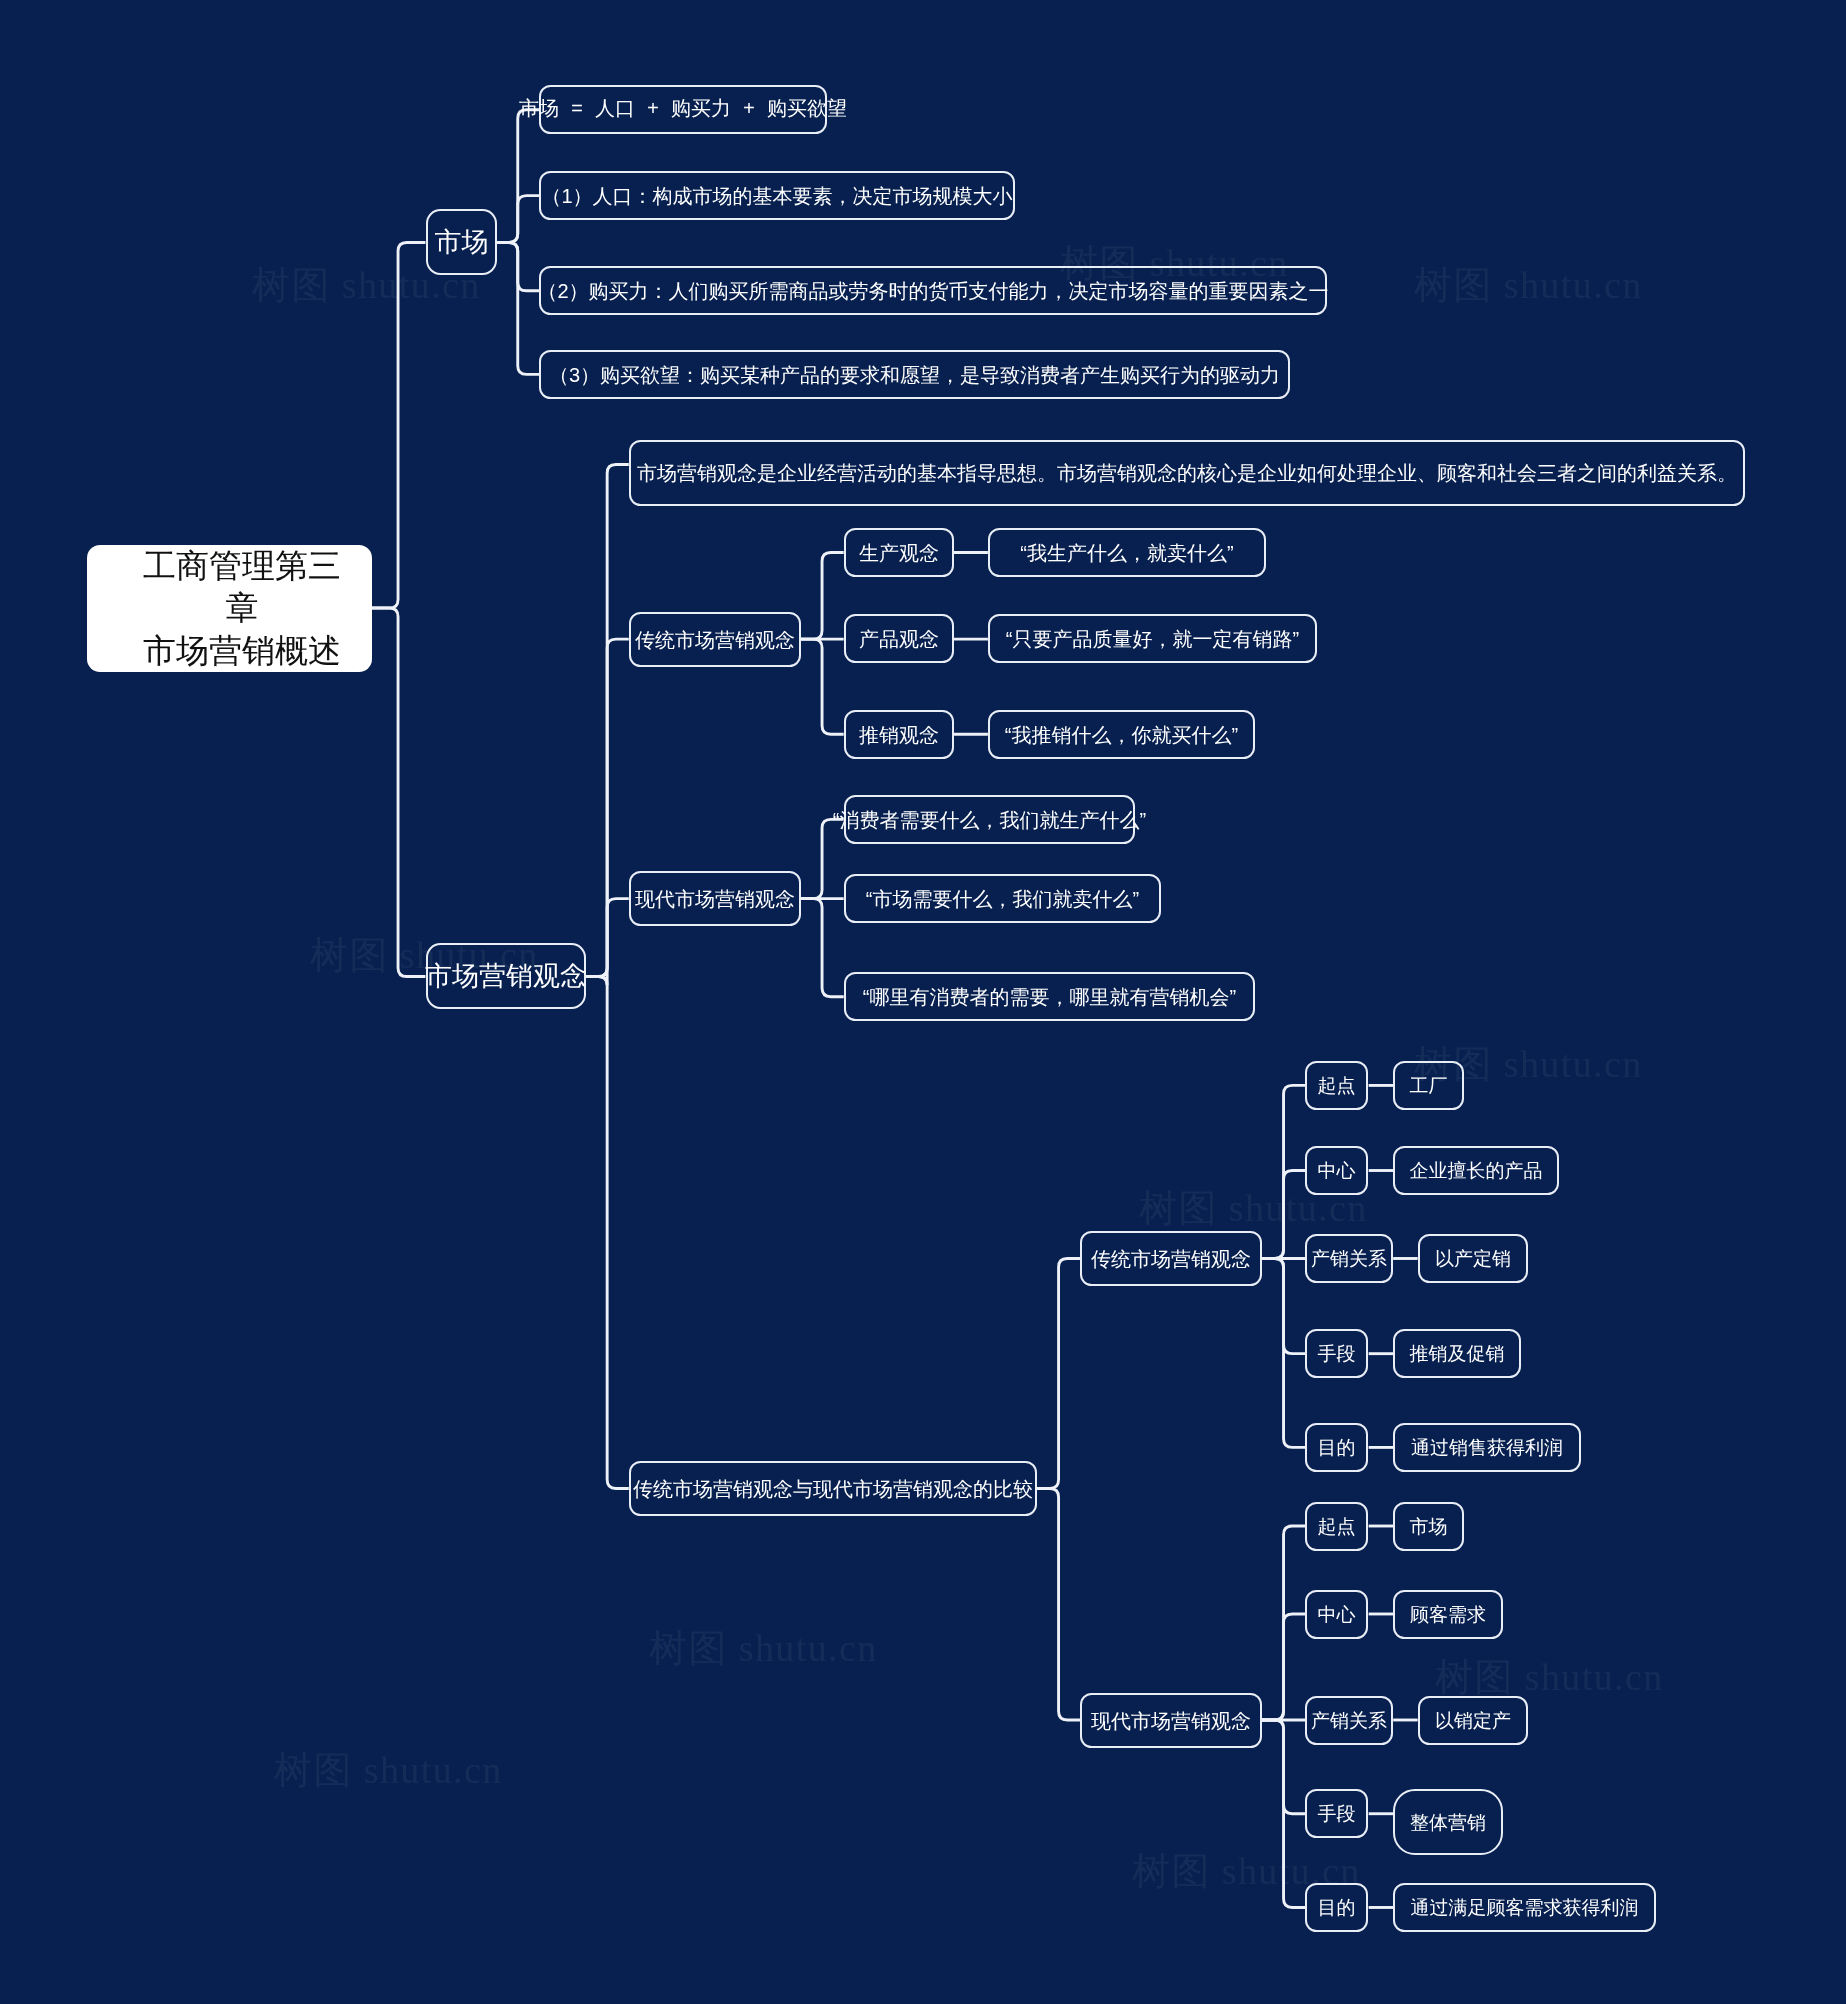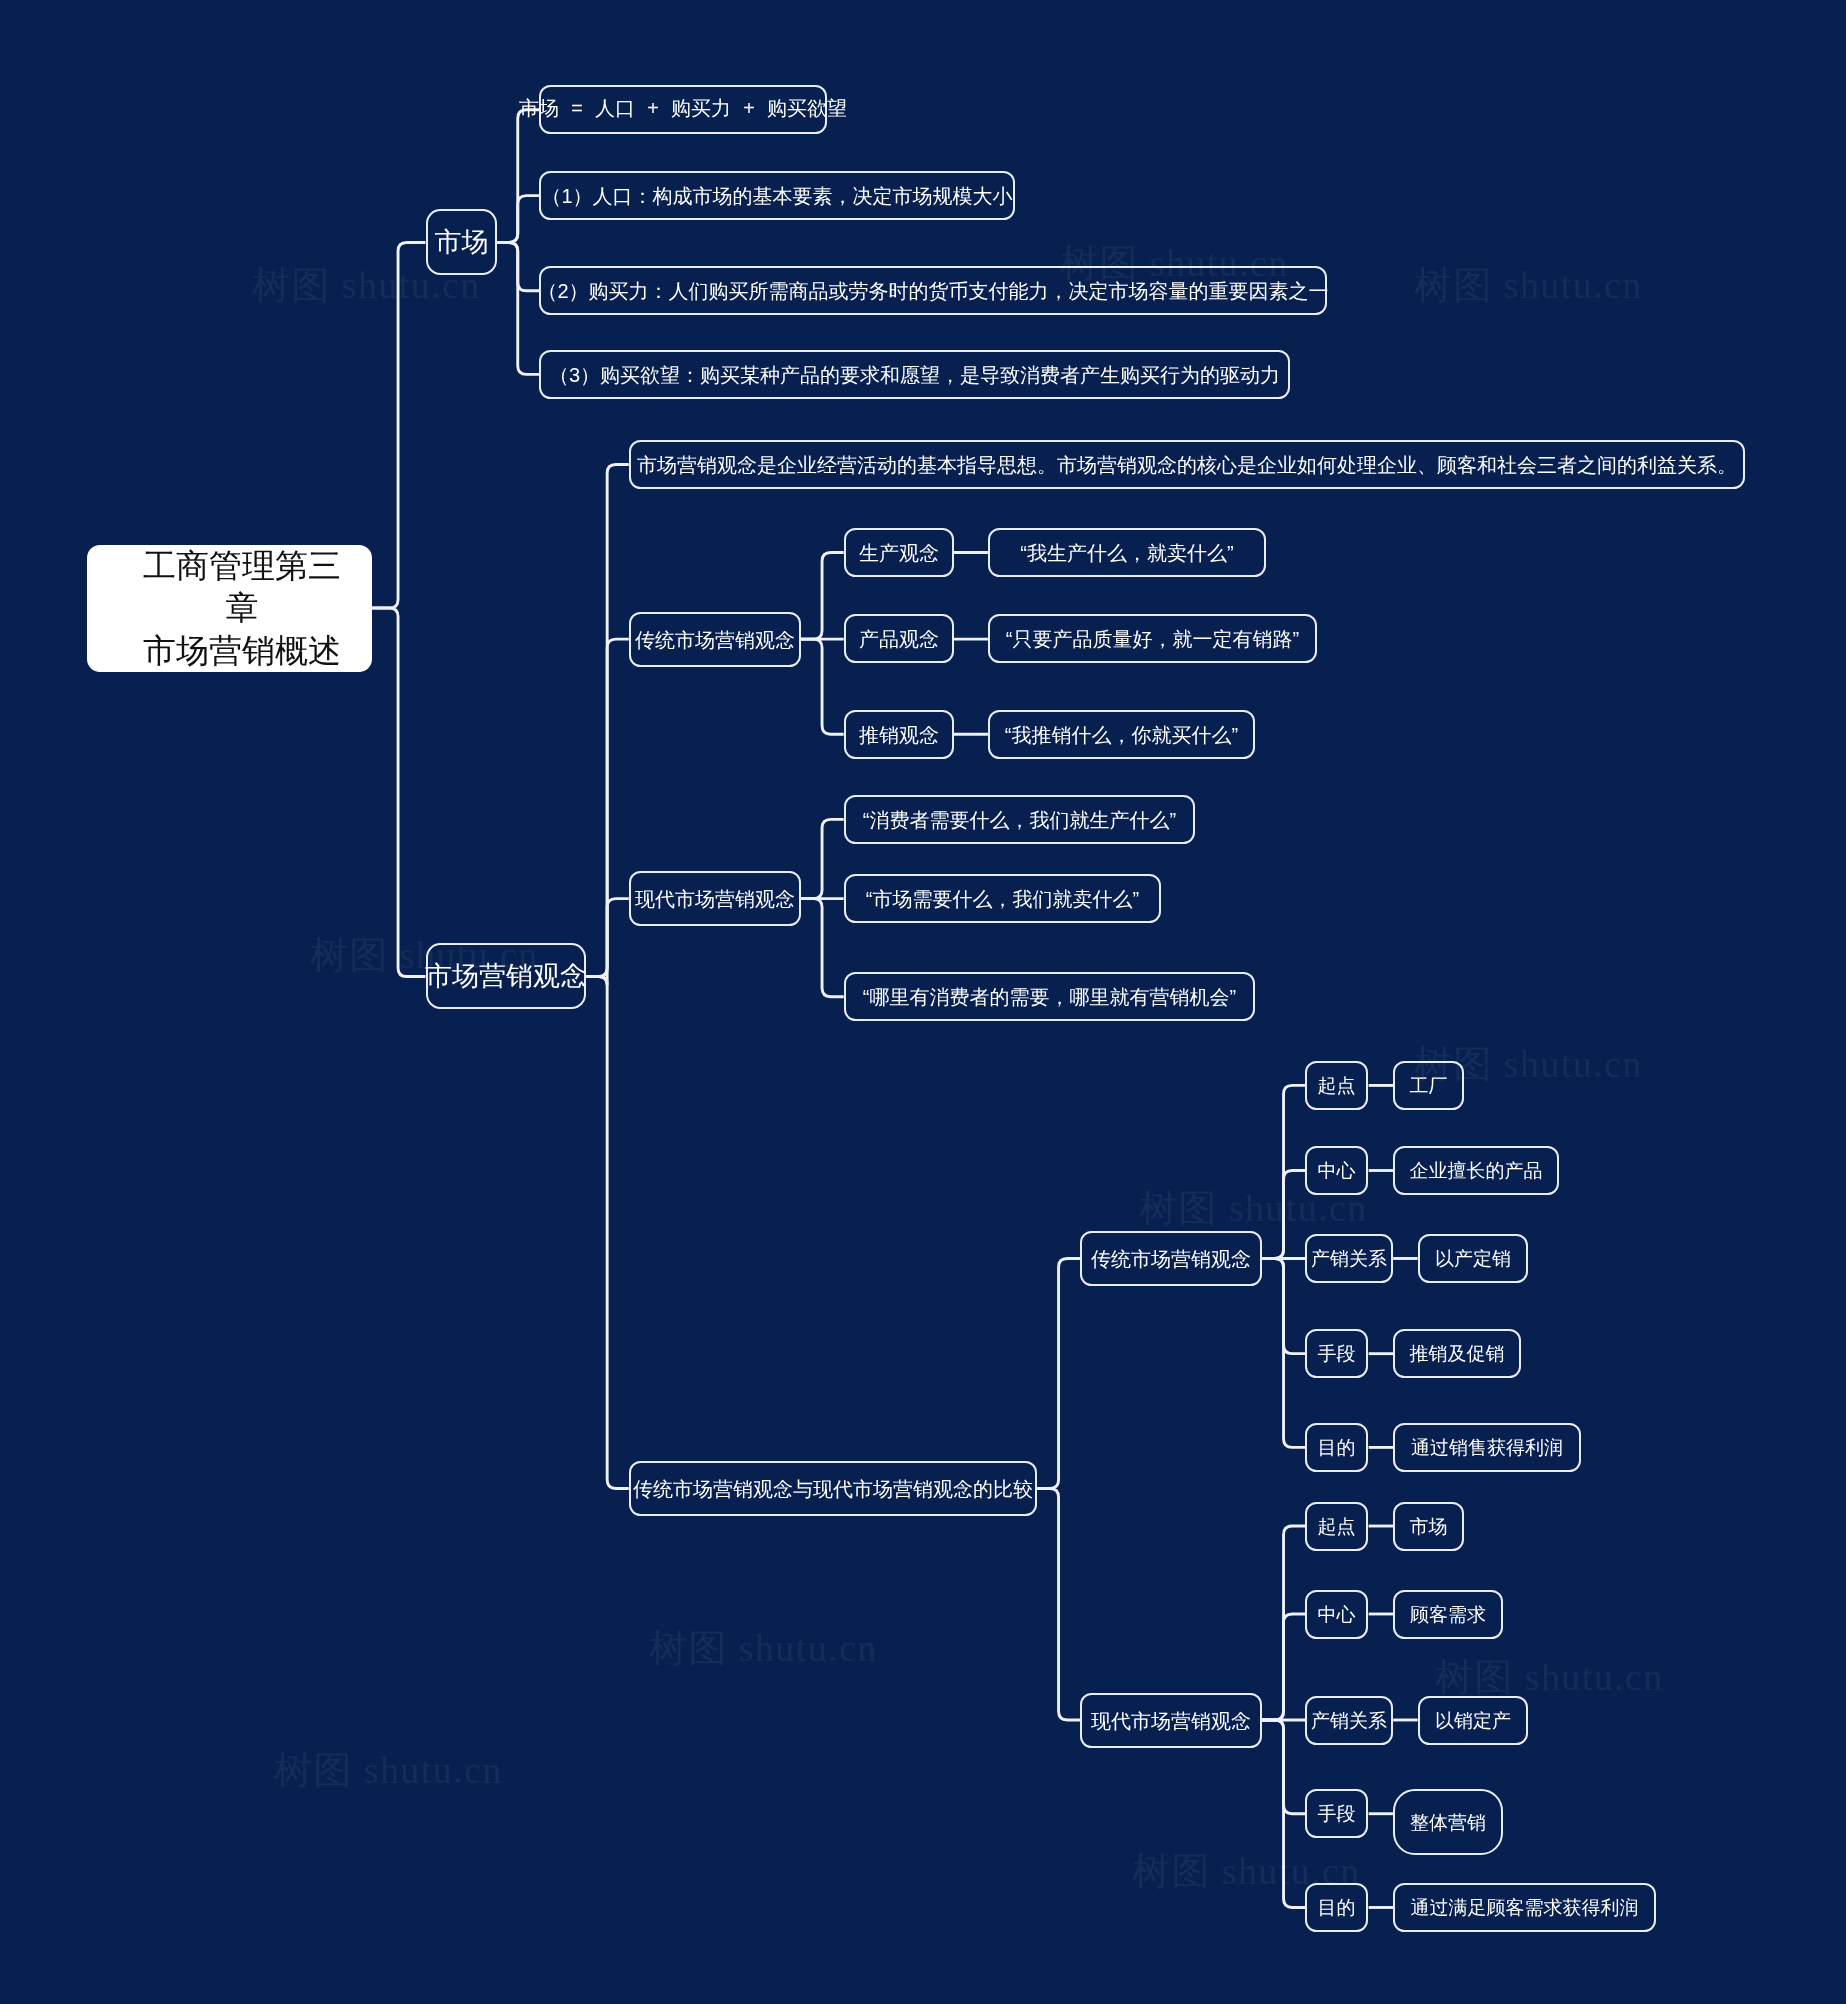--- a/index.html
+++ b/index.html
@@ -166,21 +166,21 @@
   </div>
 
   <div class="node txt" style="left:539px; top:350px; width:751px; height:49px;">
     <span>（3）购买欲望：购买某种产品的要求和愿望，是导致消费者产生购买行为的驱动力</span>
   </div>
 
   <div class="node lvl1" style="left:426px; top:943px; width:160px; height:66px;">
     <span>市场营销观念</span>
   </div>
 
-  <div class="node txt" style="left:629px; top:440px; width:1116px; height:49px;">
+  <div class="node txt" style="left:629px; top:440px; width:1116px; height:66px;">
     <span>市场营销观念是企业经营活动的基本指导思想。市场营销观念的核心是企业如何处理企业、顾客和社会三者之间的利益关系。</span>
   </div>
 
   <div class="node lvl2" style="left:629px; top:612px; width:172px; height:55px;">
     <span>传统市场营销观念</span>
   </div>
 
   <div class="node lvl3" style="left:844px; top:528px; width:110px; height:49px;">
     <span>生产观念</span>
   </div>
@@ -199,21 +199,21 @@
     <span>推销观念</span>
   </div>
   <div class="node txt" style="left:988px; top:710px; width:267px; height:49px;">
     <span>“我推销什么，你就买什么”</span>
   </div>
 
   <div class="node lvl2" style="left:629px; top:871px; width:172px; height:55px;">
     <span>现代市场营销观念</span>
   </div>
 
-  <div class="node txt" style="left:844px; top:795px; width:351px; height:49px;">
+  <div class="node txt" style="left:844px; top:795px; width:291px; height:49px;">
     <span>“消费者需要什么，我们就生产什么”</span>
   </div>
   <div class="node txt" style="left:844px; top:874px; width:317px; height:49px;">
     <span>“市场需要什么，我们就卖什么”</span>
   </div>
   <div class="node txt" style="left:844px; top:972px; width:411px; height:49px;">
     <span>“哪里有消费者的需要，哪里就有营销机会”</span>
   </div>
 
   <div class="node lvl2" style="left:629px; top:1461px; width:408px; height:55px;">

